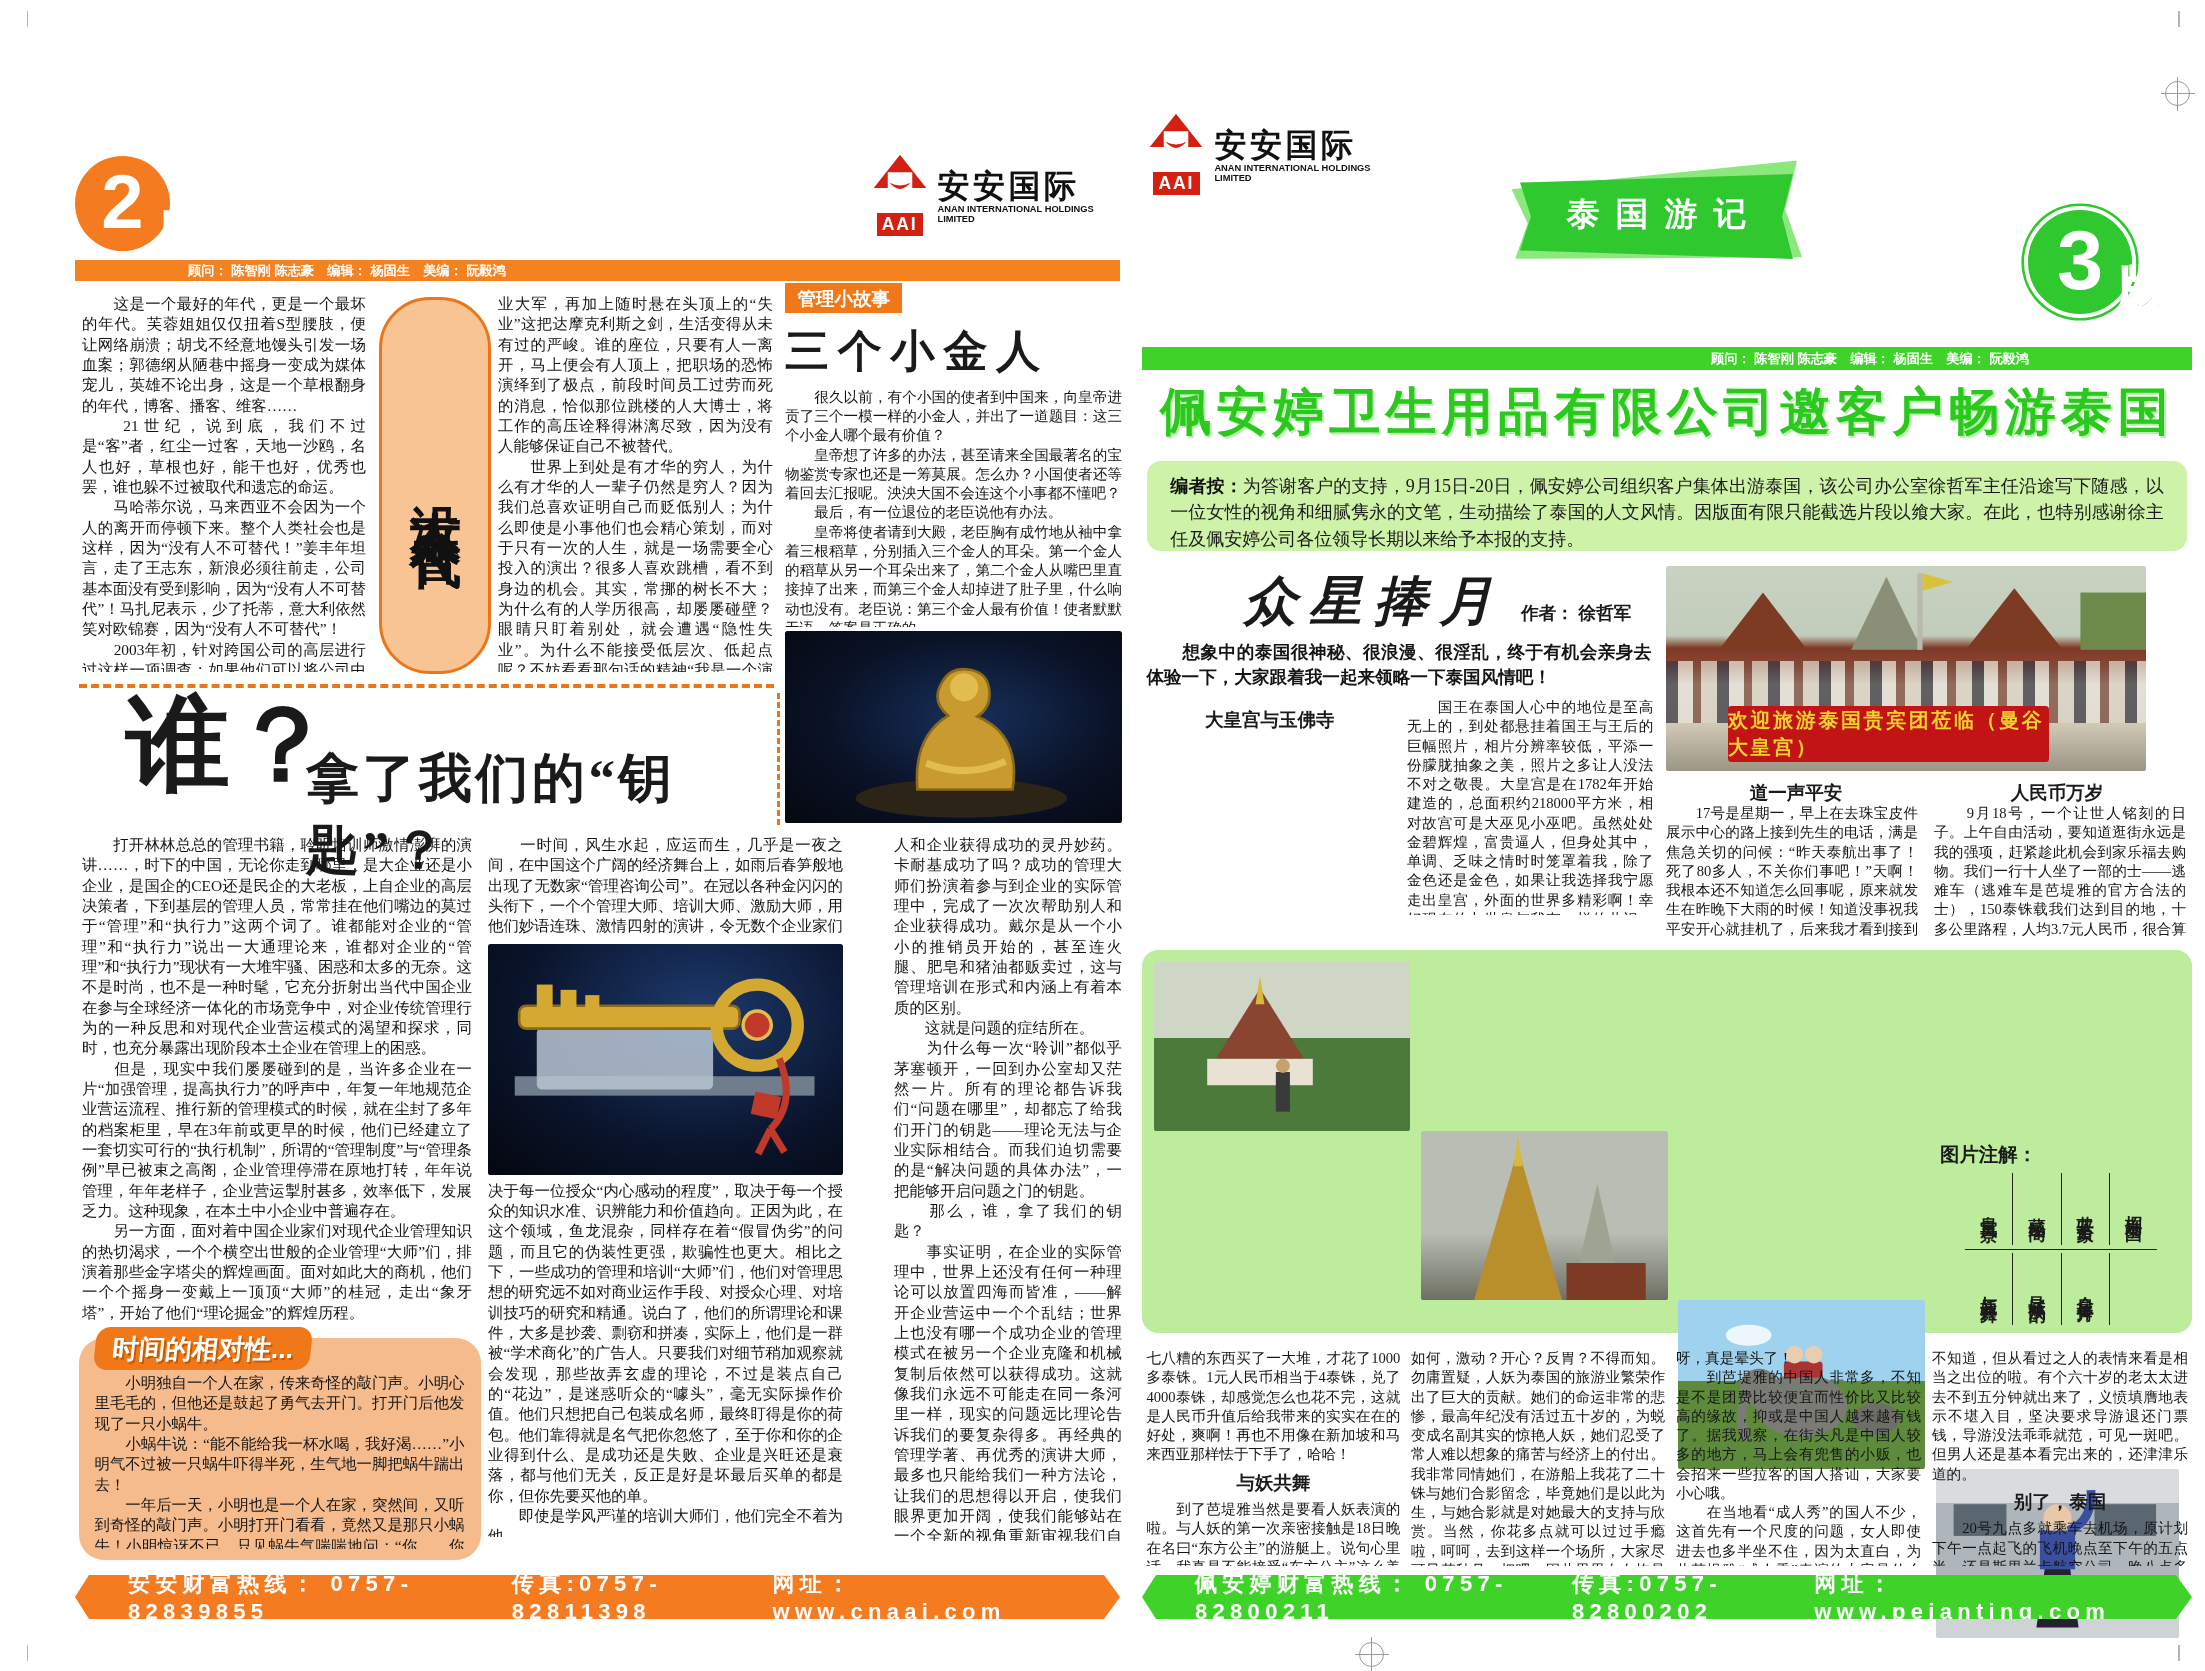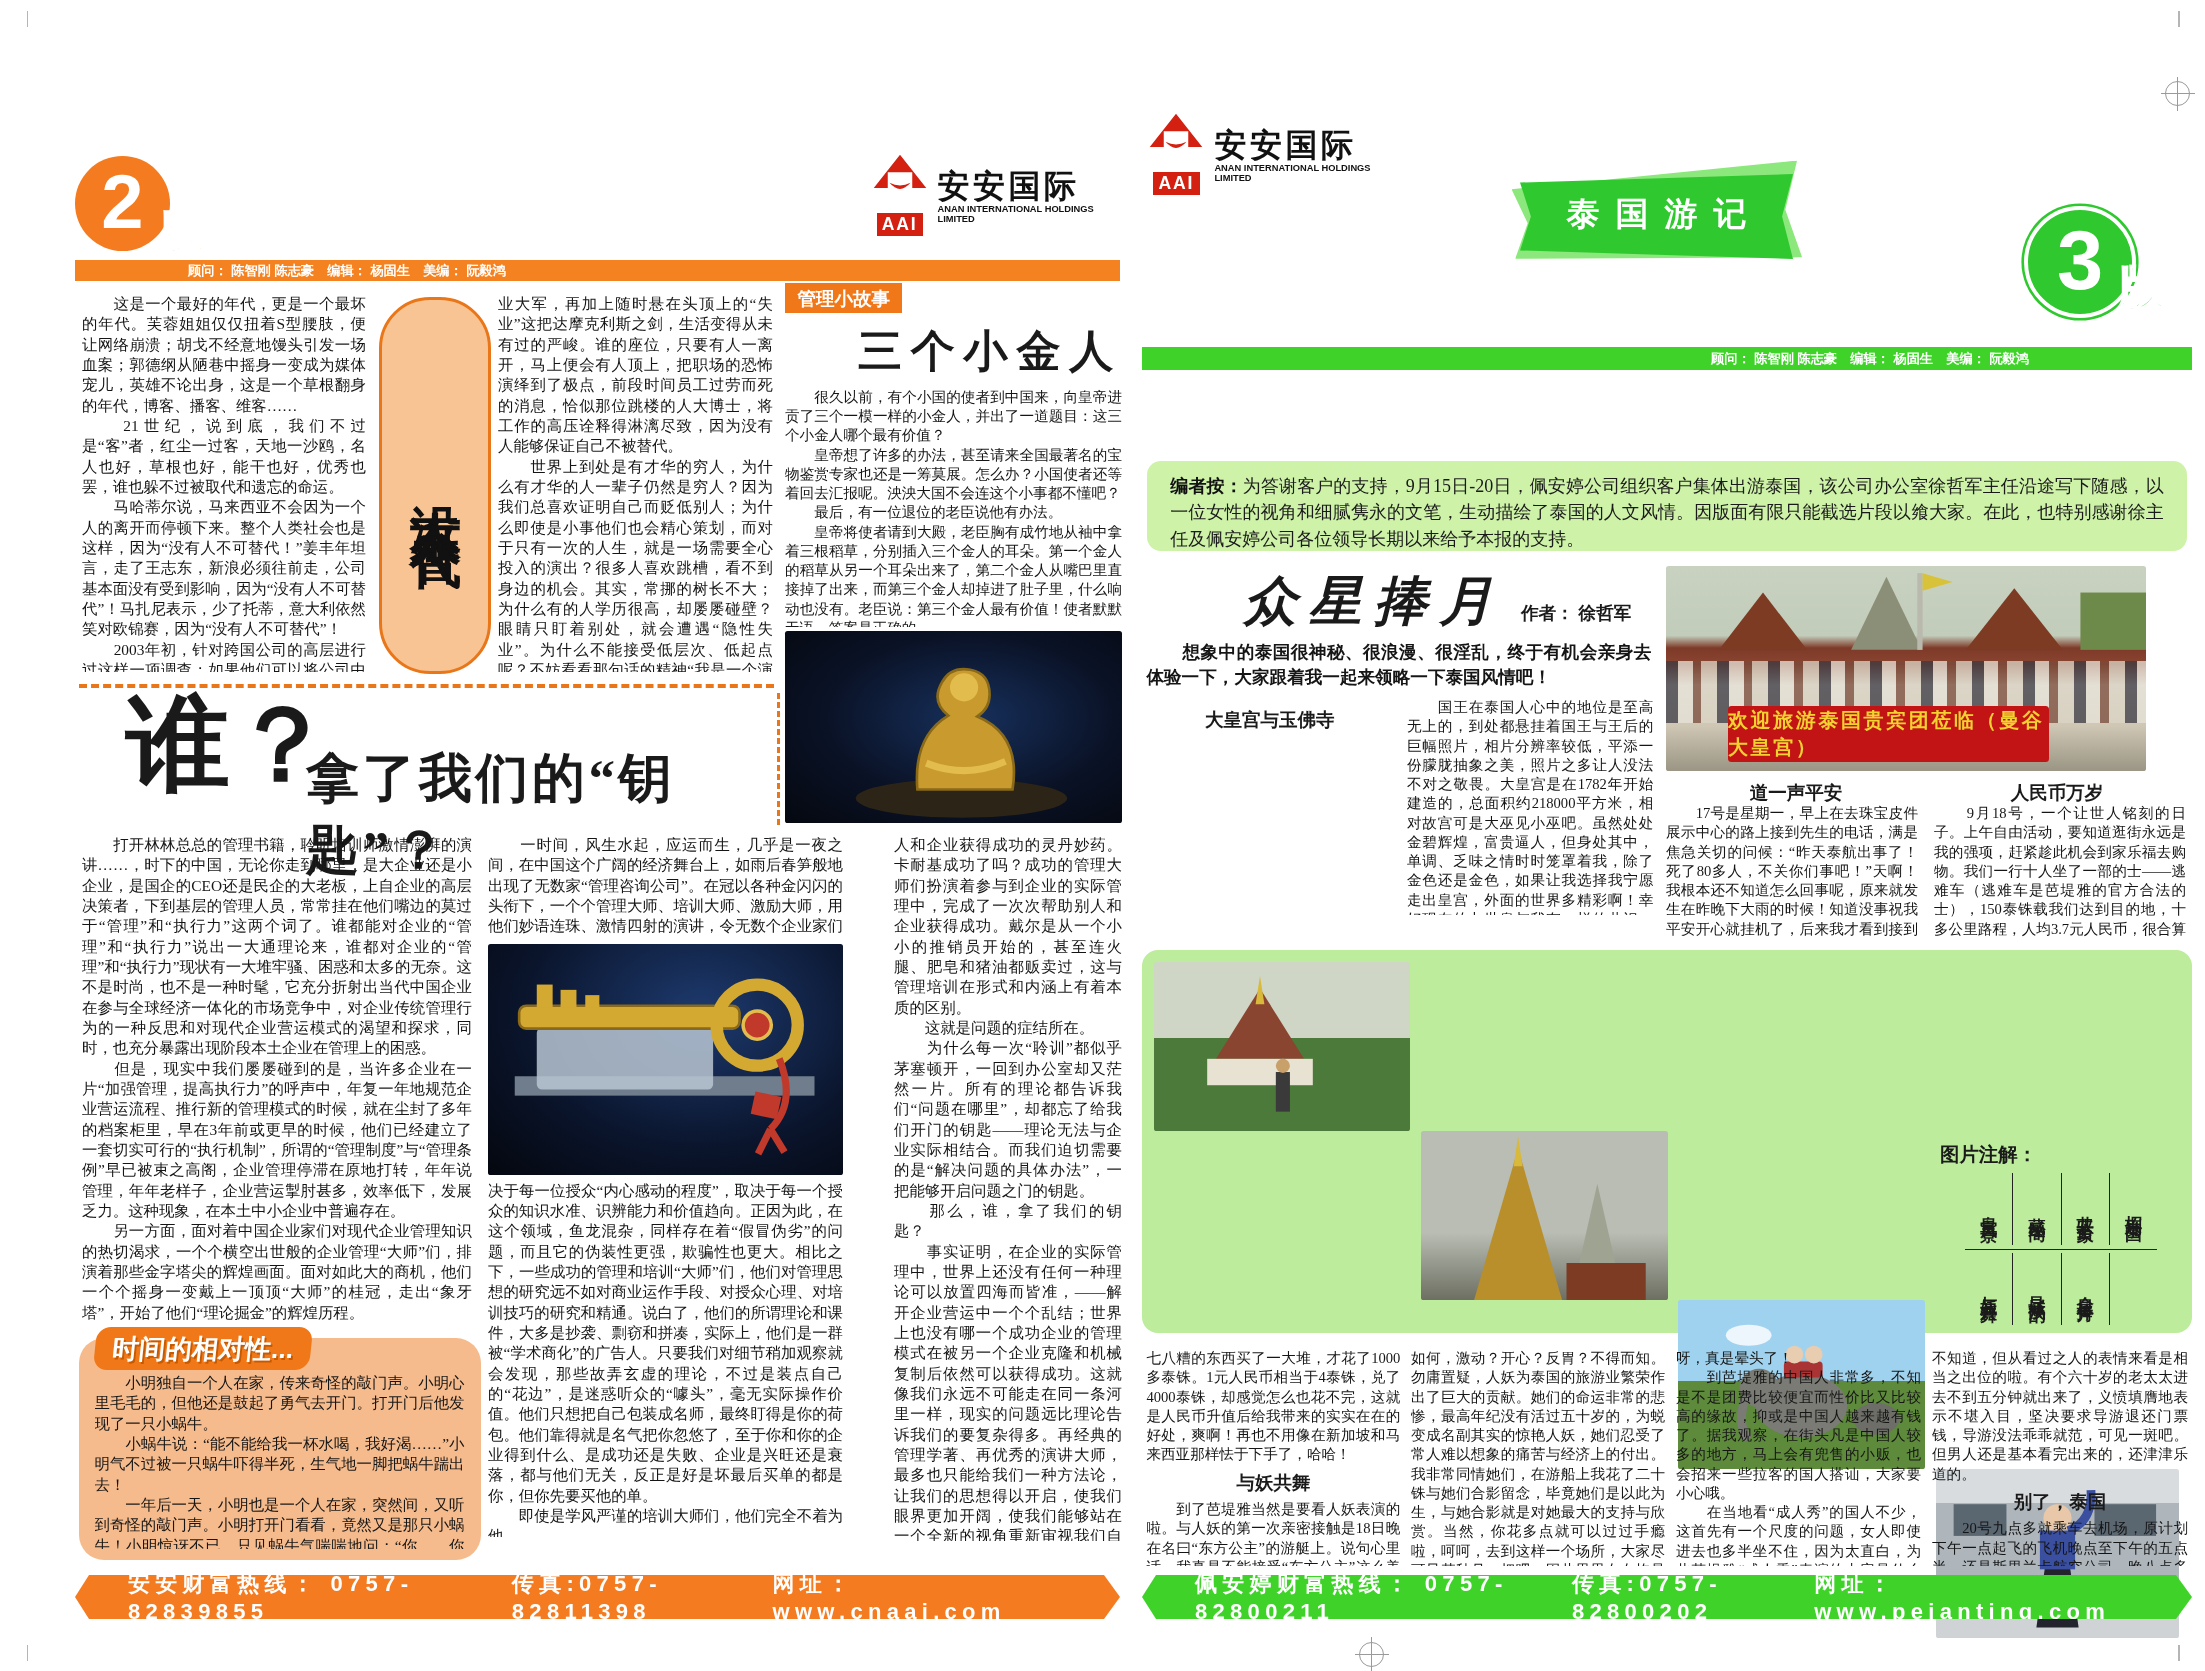--- a/index.html
+++ b/index.html
@@ -11,21 +11,21 @@
   .page{position:absolute;top:75px;height:1562px;}
   
   .badge-circle{border-radius:50%;color:#fff;text-align:center;font-family:"Liberation Sans",sans-serif;font-weight:bold;}
   .banner-wrap{text-align:center;}
   .banner-shape{position:absolute;inset:0;}
   .banner-text{position:relative;color:#fff;font-family:"Liberation Sans",sans-serif;font-weight:bold;}
   .masthead{color:#fff;font-size:13.2px;font-family:"Liberation Sans",sans-serif;font-weight:bold;line-height:21px;}
   .vbox{background:#F8C493;border:3.5px solid #E9771A;border-radius:51px;display:flex;align-items:center;justify-content:center;}
   .vtext{writing-mode:vertical-rl;font-family:"Liberation Sans","DejaVu Sans",sans-serif;font-weight:bold;font-size:51px;letter-spacing:7px;color:#111;}
   .tag{display:inline-block;background:#F07818;color:#fff;font-family:"Liberation Sans",sans-serif;font-weight:bold;font-size:18.5px;padding:2.6px 12.4px;}
-  .story-title{font-family:"Liberation Sans",sans-serif;font-weight:bold;font-size:44px;letter-spacing:8.8px;text-align:right;margin:8.8px 0 7px 0;}
+  .story-title{font-family:"Liberation Sans",sans-serif;font-weight:bold;font-size:44px;letter-spacing:8.8px;text-align:left;margin:8.8px 0 7px 0;}
   .dash-h{border-top:4.4px dashed #E9771A;}
   .q-head{font-weight:bold;font-family:"Liberation Serif",serif;}
   .snail-box{background:#F6BB8C;border-radius:25px;}
   .snail-title{display:inline-block;background:#F07818;color:#fff;font-family:"Liberation Sans",sans-serif;
                font-weight:bold;font-size:26.5px;padding:3.5px 17.6px;border-radius:14px;transform:skewX(-6deg);
                text-shadow:1.8px 1.8px 0 #c55a00;}
   .footer-strip{color:#fff;font-family:"Liberation Sans",sans-serif;font-weight:bold;font-size:22px;
                 display:flex;align-items:center;justify-content:space-between;padding:0 53px;letter-spacing:5.3px;
                 clip-path:polygon(0 50%,14px 0,calc(100% - 16px) 0,100% 50%,calc(100% - 16px) 100%,14px 100%);}
   
@@ -197,20 +197,21 @@
   <div class="abs" style="left:882px;top:131px;width:168px;height:150px;">
     <div class="badge-circle" style="position:absolute;left:0;top:0;width:104px;height:104px;background:#2FC82F;font-size:83px;line-height:101px;border:4.4px solid #fff;box-shadow:0 0 0 2.6px #2FC82F;">
       <span>3</span></div>
     <div class="abs hei" style="left:95px;top:51px;font-size:46px;color:#2FC82F;-webkit-text-stroke:1.8px #fff;">版</div>
   </div>
 
   <div class="abs" style="left:0;right:0;top:272px;height:23px;background:#3FD32A;">
     <div class="masthead" style="text-align:right;padding-right:163px;line-height:23px;">顾问： 陈智刚 陈志豪　编辑： 杨固生　美编： 阮毅鸿</div>
   </div>
 
+  <div class="abs g-headline" style="left:0;right:0;top:303px;font-size:51px;">佩安婷卫生用品有限公司邀客户畅游泰国</div>
 
   <div class="abs editor-box" style="left:5.3px;right:5.3px;top:386px;height:90px;box-sizing:border-box;">
     <b class="hei" style="color:#111;">编者按：</b><span>为答谢客户的支持，9月15日-20日，佩安婷公司组织客户集体出游泰国，该公司办公室徐哲军主任沿途写下随感，以一位女性的视角和细腻隽永的文笔，生动描绘了泰国的人文风情。因版面有限只能截选片段以飨大家。在此，也特别感谢徐主任及佩安婷公司各位领导长期以来给予本报的支持。</span>
   </div>
 
   <div class="abs" style="left:4.4px;top:491px;width:507px;height:67px;">
     <span class="cal-title" style="margin-left:97px;">众星捧月</span>
     <span class="hei" style="font-size:17.6px;margin-left:12.4px;">作者： 徐哲军</span>
   </div>
   <div class="abs hei body-text" style="left:4.4px;top:565px;width:505px;height:51px;font-size:17.6px;line-height:1.4;">　　想象中的泰国很神秘、很浪漫、很淫乱，终于有机会亲身去体验一下，大家跟着我一起来领略一下泰国风情吧！</div>

